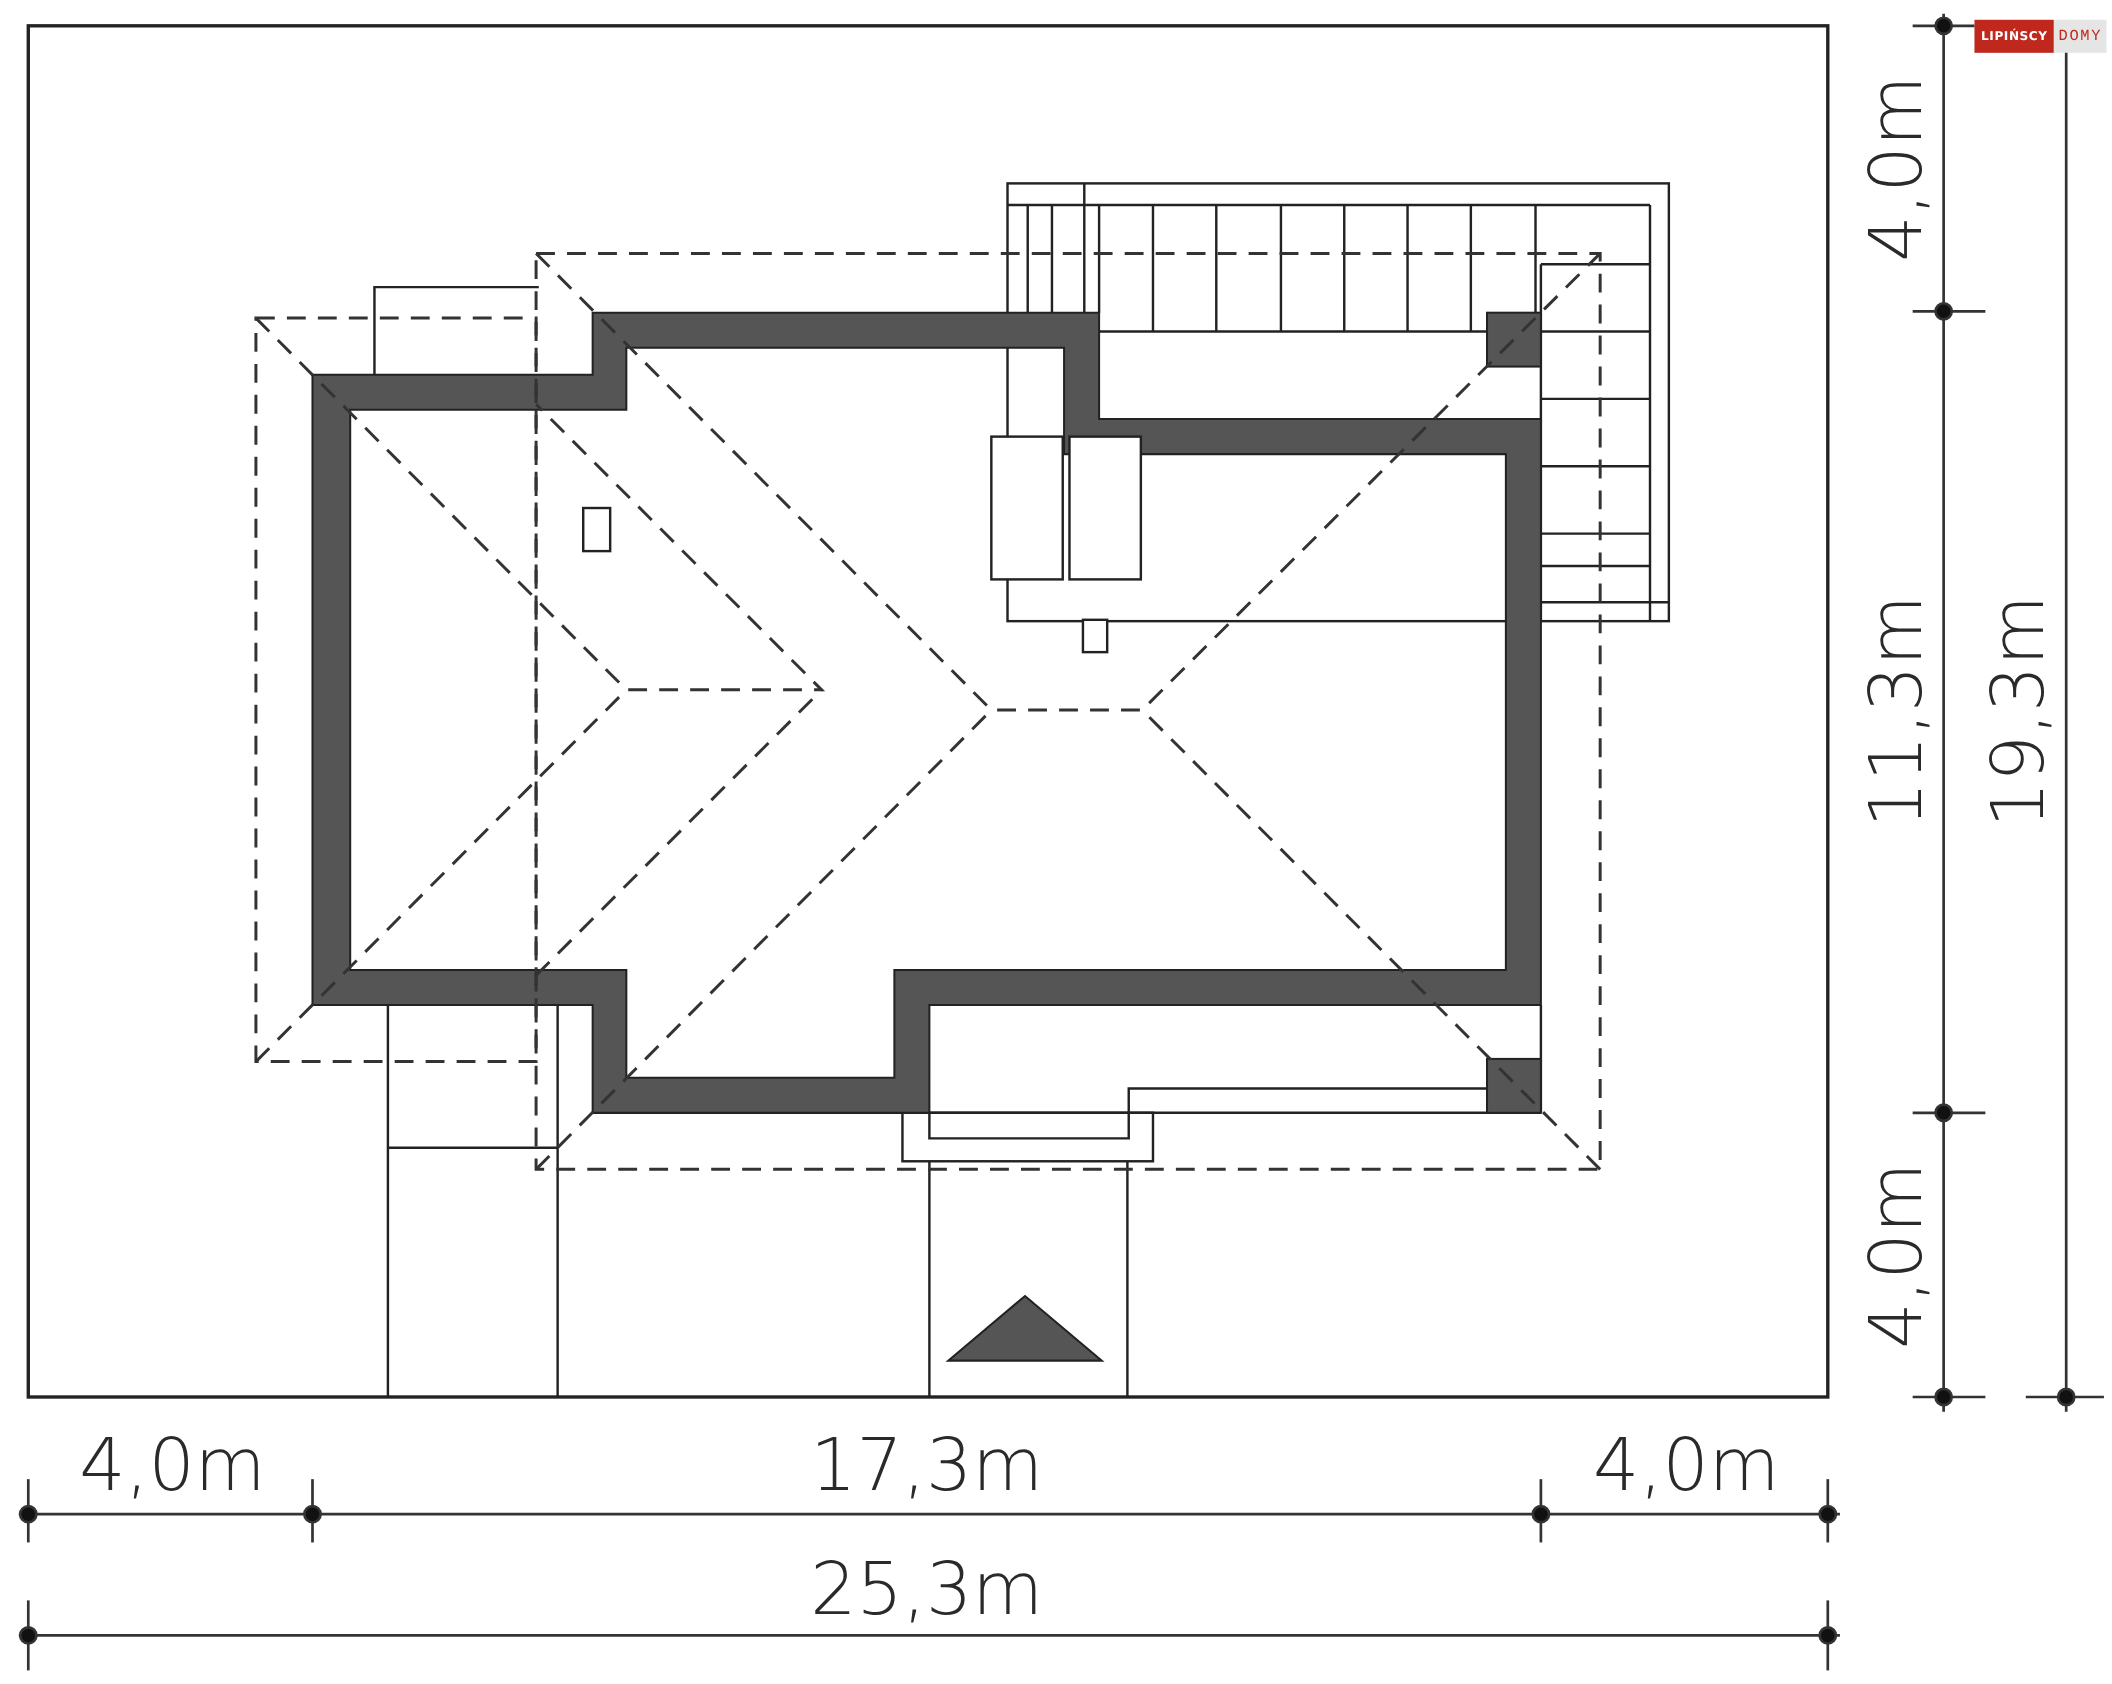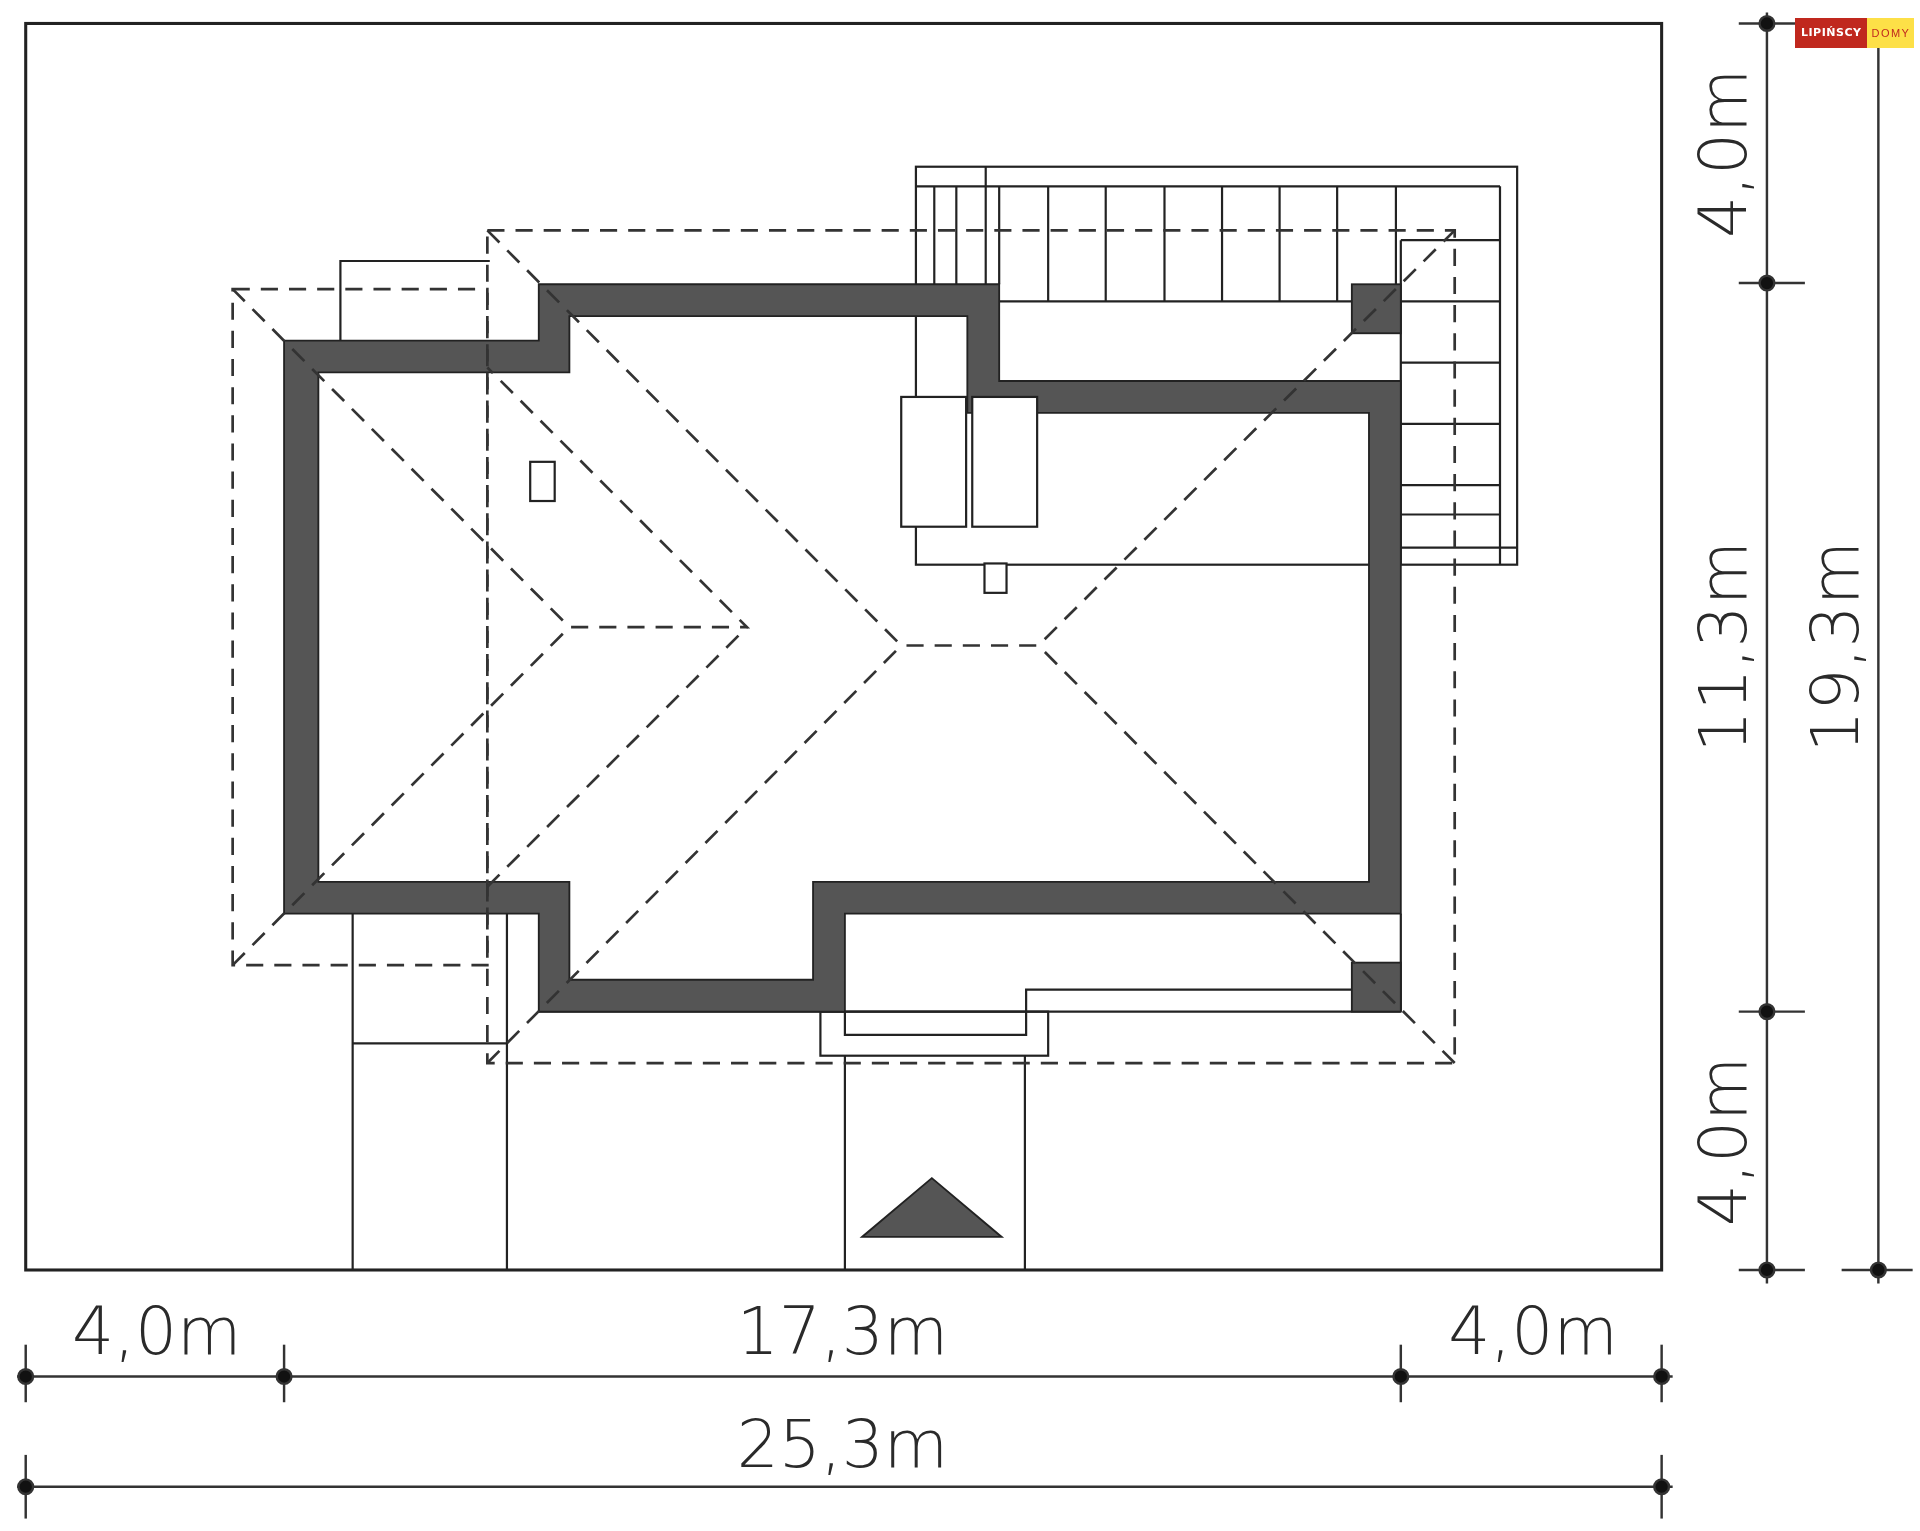--- a/index.html
+++ b/index.html
@@ -1,21 +1,21 @@
 <!DOCTYPE html>
 <html><head>
 <meta charset="utf-8">
 <style>
   html, body { margin:0; padding:0; background:#ffffff; }
   body { width:1920px; height:1531px; position:relative; overflow:hidden; font-family:"DejaVu Sans", sans-serif; }
   #plan { position:absolute; left:0; top:0; width:1920px; height:1531px; }
   .dimtext { font-family:"DejaVu Sans", sans-serif; font-size:54px; fill:#2a2a2a; font-weight:300; }
-  .logo { position:absolute; left:1795px; top:18px; height:30px; display:flex; align-items:center; background:#fde047; }
+  .logo { position:absolute; left:1795px; top:18px; height:30px; display:flex; align-items:center; background:#e5e5e5; }
   .logo-box { background:#c0281e; color:#fff; font-family:"DejaVu Sans", sans-serif; font-weight:bold; font-size:11px; padding:0 6px; height:30px; line-height:30px; letter-spacing:0.5px; }
-  .logo-text { color:#c0281e; font-family:Liberation Sans, sans-serif; font-size:11px; padding:0 4px; letter-spacing:1.5px; }
+  .logo-text { color:#c0281e; font-family:Liberation Mono, monospace; font-size:14px; padding:0 4px; letter-spacing:1.5px; }
 </style>
 </head>
 <body>
 
 <svg id="plan" viewBox="0 0 1568 1250" xmlns="http://www.w3.org/2000/svg">
 
   <rect x="21" y="19" width="1336" height="1018" fill="none" stroke="#222" stroke-width="2.5"></rect>
 
   <g stroke="#222" stroke-width="1.8" fill="none">
     <line x1="288" y1="746" x2="288" y2="1037"></line>

